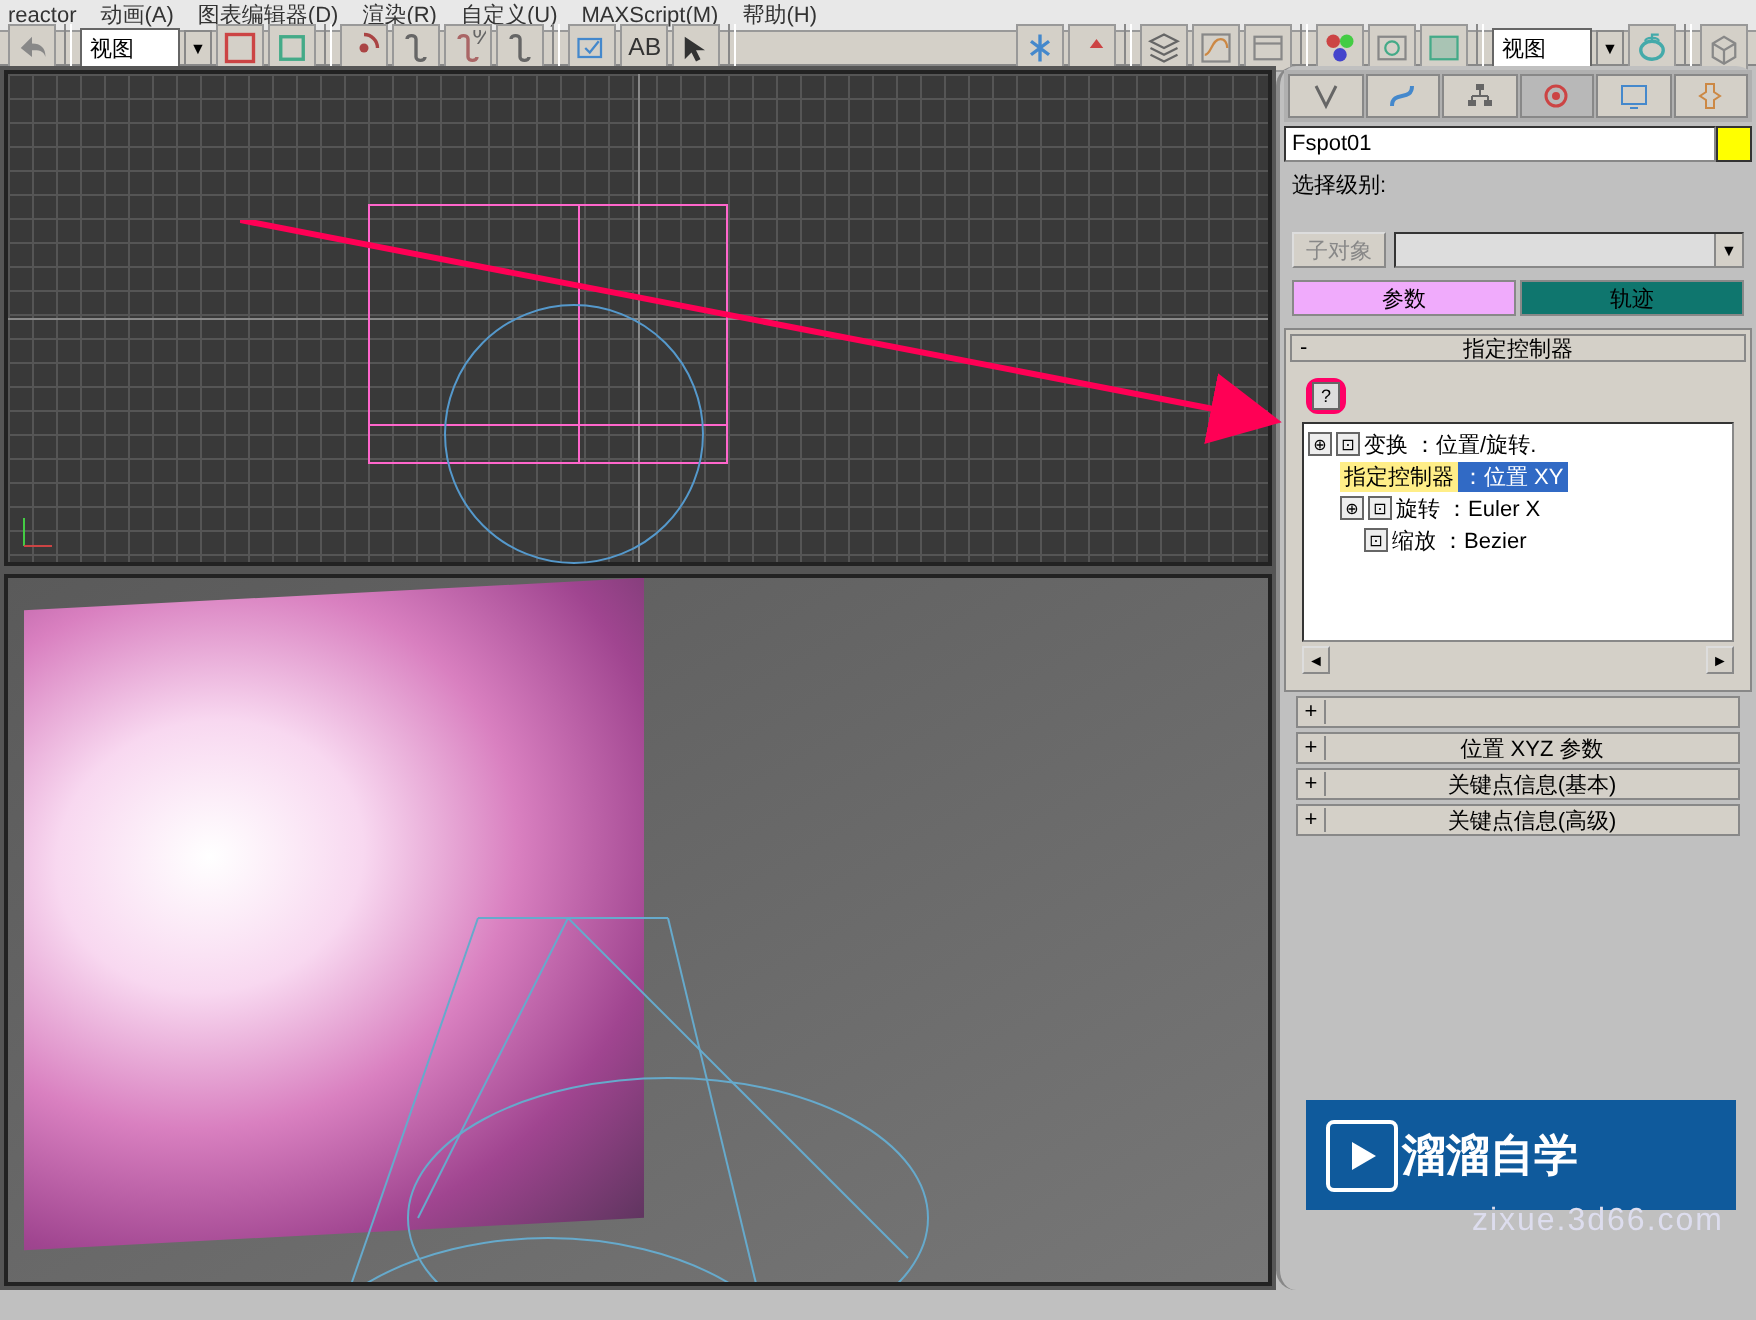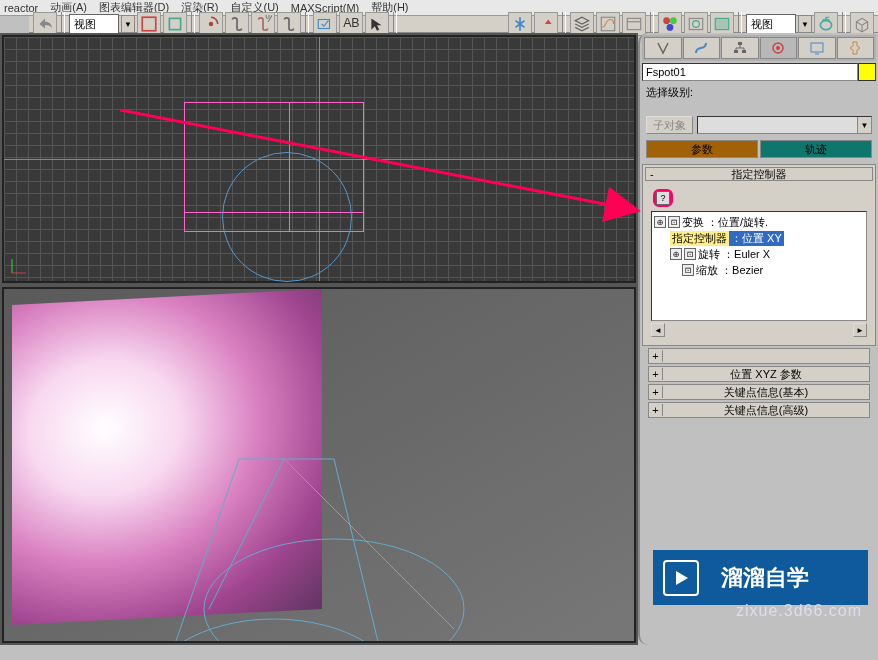--- a/index.html
+++ b/index.html
@@ -1,21 +1,21 @@
 <!DOCTYPE html>
 <html><head>
   <meta charset="utf-8">
   <style>
     * { margin: 0; padding: 0; box-sizing: border-box; font-family: "SimSun", "Microsoft YaHei", sans-serif; font-size: 11px; }
     body { width: 878px; height: 660px; background: #c0c0c0; overflow: hidden; position: relative; }
     
     .menu-bar { height: 16px; background: #e8e8e8; display: flex; align-items: center; padding: 0 4px; gap: 12px; border-bottom: 1px solid #999; }
     .menu-item { color: #333; cursor: pointer; }
     
-    .toolbar { height: 17px; background: #d4d0c8; display: flex; align-items: center; padding: 2px 4px; gap: 2px; border-bottom: 1px solid #888; margin-left: 29px; }
+    .toolbar { height: 17px; background: #d4d0c8; display: flex; align-items: center; padding: 2px 4px; gap: 2px; border-bottom: 1px solid #888; }
     .toolbar-btn { width: 24px; height: 24px; background: #d4d0c8; border: 1px solid #999; display: flex; align-items: center; justify-content: center; cursor: pointer; }
     .toolbar-btn svg { width: 18px; height: 18px; }
     .toolbar-sep { width: 4px; height: 24px; border-left: 1px solid #888; border-right: 1px solid #fff; margin: 0 2px; }
     .toolbar-dropdown { height: 20px; background: #fff; border: 1px solid #666; padding: 0 4px; display: flex; align-items: center; min-width: 50px; }
     .dropdown-arrow { width: 14px; height: 18px; background: #d4d0c8; border: 1px solid #888; display: flex; align-items: center; justify-content: center; font-size: 8px; }
     
     .main-area { display: flex; height: calc(100% - 48px); }
     .viewports { width: 638px; display: flex; flex-direction: column; background: #555; }
     
     .viewport-top { height: 248px; background: #393939; position: relative; border: 2px solid #222; margin: 2px; }
@@ -50,21 +50,21 @@
     .color-swatch { width: 18px; height: 18px; background: #ffff00; border: 1px solid #333; }
     
     .selection-level { margin-top: 4px; padding: 0 4px; }
     .sub-object-row { display: flex; gap: 4px; margin-top: 16px; align-items: center; }
     .sub-obj-btn { height: 18px; padding: 0 6px; background: #d4d0c8; border: 1px outset #ddd; color: #888; }
     .sub-obj-dropdown { flex: 1; height: 18px; background: #ddd; border: 1px inset #888; display: flex; }
     .sub-obj-dropdown .dd-arrow { width: 14px; background: #d4d0c8; border-left: 1px solid #888; display: flex; align-items: center; justify-content: center; font-size: 8px; }
     
     .param-tabs { display: flex; margin-top: 6px; gap: 2px; padding: 0 4px; }
     .param-tab { flex: 1; height: 18px; background: #0f766e; border: 1px solid #888; display: flex; align-items: center; justify-content: center; cursor: pointer; }
-    .param-tab.active { background: #a16207; }
+    .param-tab.active { background: #f0abfc; }
     
     .rollout { margin-top: 6px; border: 1px solid #888; background: #d4d0c8; padding: 2px; }
     .rollout-title { background: #d4d0c8; border: 1px solid #888; height: 14px; display: flex; align-items: center; justify-content: center; font-size: 10px; position: relative; }
     .rollout-title .minus { position: absolute; left: 4px; }
     .rollout-body { padding: 4px; }
     
     .assign-btn { width: 20px; height: 18px; border: 3px solid #ff0066; border-radius: 6px; background: #d4d0c8; display: flex; align-items: center; justify-content: center; margin: 4px; cursor: pointer; position: relative; }
     .assign-btn-inner { width: 14px; height: 14px; border: 1px solid #666; background: #ddd; display: flex; align-items: center; justify-content: center; font-size: 9px; }
     
     .tree-area { background: #fff; border: 1px inset #888; height: 110px; margin: 2px; padding: 2px; font-size: 10px; overflow: hidden; }
@@ -74,21 +74,21 @@
     .tree-highlight { background: #ffee88; padding: 0 2px; }
     .tree-select { background: #316ac5; color: #fff; padding: 0 2px; }
     
     .scroll-btn { width: 14px; height: 14px; background: #d4d0c8; border: 1px outset #ddd; display: flex; align-items: center; justify-content: center; font-size: 8px; }
     .tree-scroll { display: flex; justify-content: space-between; margin: 2px; }
     
     .expand-row { height: 16px; background: #d4d0c8; border: 1px solid #888; display: flex; align-items: center; margin: 2px 6px; font-size: 10px; }
     .expand-row .plus { width: 14px; text-align: center; border-right: 1px solid #888; }
     .expand-row .label { flex: 1; text-align: center; }
     
-    .watermark { position: absolute; right: 10px; bottom: 55px; width: 215px; height: 55px; background: #0f5a9c; display: flex; align-items: center; padding: 0 10px; gap: 22px; }
+    .watermark { position: absolute; right: 10px; bottom: 55px; width: 215px; height: 55px; background: #0f5a9c; display: flex; align-items: center; padding: 0 10px; gap: 2px; }
     .wm-icon { width: 36px; height: 36px; border: 2px solid #fff; border-radius: 4px; display: flex; align-items: center; justify-content: center; }
     .wm-icon svg { fill: #fff; }
     .wm-text { color: #fff; font-size: 22px; font-weight: bold; }
     .wm-url { position: absolute; right: 16px; bottom: 40px; color: #dde; font-size: 16px; letter-spacing: 1px; }
     
     .annotation-arrow { position: absolute; left: 120px; top: 110px; width: 540px; height: 120px; pointer-events: none; z-index: 100; }
   </style>
 </head>
 <body>
 

